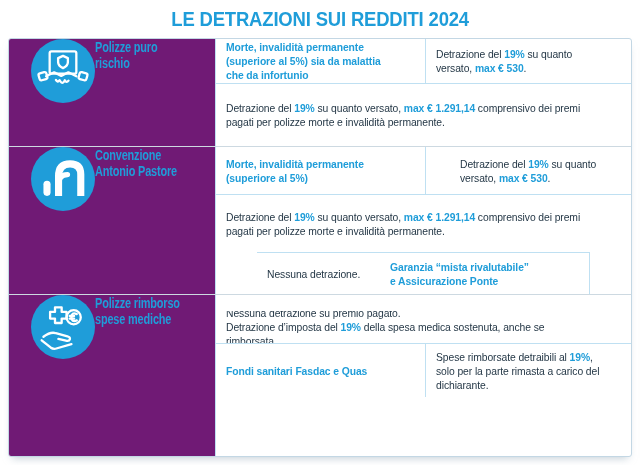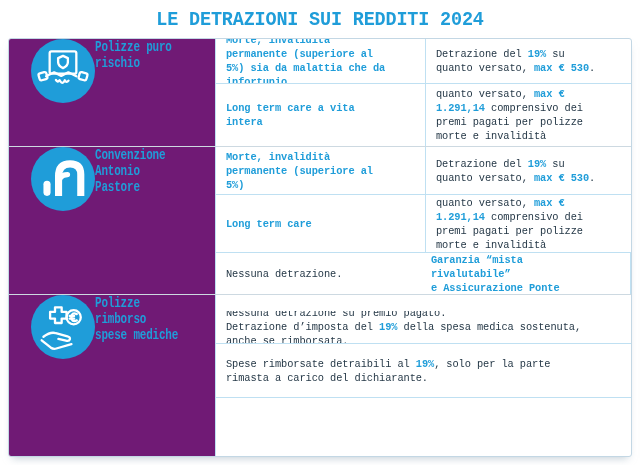--- a/index.html
+++ b/index.html
@@ -1,17 +1,17 @@
 <!DOCTYPE html>
 <html><head>
 <meta charset="utf-8">
 <style>
   html,body{margin:0;padding:0;}
   body{font-family:"Liberation Sans","DejaVu Sans",sans-serif;background:#fff;}
-  .page{position:relative;width:640px;height:465px;background:#ffffff;overflow:hidden;font-family:Liberation Mono, monospace;}
+  .page{position:relative;width:640px;height:465px;background:#ffffff;overflow:hidden;}
 
   
   .titlebar{height:38px;display:flex;align-items:center;justify-content:center;}
   .title{color:#1f9dd9;font-weight:bold;font-size:21px;letter-spacing:-0.2px;
          transform:scaleX(.88);white-space:nowrap;}
 
   
   .table{margin:0 8px;width:624px;box-sizing:border-box;border:1px solid #c3d7e4;
          border-radius:3px;background:#fff;overflow:hidden;
          box-shadow:0 5px 8px -4px rgba(150,170,185,.6);}
@@ -19,25 +19,25 @@
   .group{display:flex;}
   .group + .group{border-top:1px solid #cdd9e1;}
   #g1{height:107px;} #g2{height:147px;} #g3{height:161px;}
 
   .gleft{width:207px;box-sizing:border-box;flex-shrink:0;border-right:1px solid #bfe0f2;
          display:flex;align-items:flex-start;padding:0 4px 0 22px;gap:0;background:#701a75;}
   .gicon{width:64px;height:64px;flex-shrink:0;display:block;}
   .glabel{color:#1f9dd9;font-weight:bold;font-size:14px;line-height:16px;
           transform:scaleX(.78);transform-origin:0 50%;width:128%;letter-spacing:-0.2px;}
 
-  .grows{flex:1;display:flex;flex-direction:column;min-width:0;}
+  .grows{flex:1;display:flex;flex-direction:column;min-width:0;align-items:center;}
   .trow{display:flex;box-sizing:border-box;min-height:0;}
   .trow + .trow{border-top:1px solid #bfe0f2;}
   #g1 .trow:nth-child(1){height:44px;} #g1 .trow:nth-child(2){height:63px;}
-  #g2 .trow:nth-child(1){height:47px;} #g2 .trow:nth-child(2){height:58px;} #g2 .trow:nth-child(3){height:42px;}
+  #g2 .trow:nth-child(1){height:47px;gap:24px;} #g2 .trow:nth-child(2){height:58px;} #g2 .trow:nth-child(3){height:42px;}
   #g3 .trow:nth-child(1){height:36px;margin-top:16px;} #g3 .trow:nth-child(2){height:60px;} #g3 .trow:nth-child(3){height:65px;}
 
   .cell{box-sizing:border-box;display:flex;align-items:center;padding:2px 10px;overflow:hidden;}
   .cell.item{width:210px;flex-shrink:0;border-right:1px solid #bfe0f2;}
   .cell.desc{flex:1;min-width:0;}
   .cell.fullcell{flex:1;min-width:0;}
 
   .rich{font-size:11.5px;line-height:14px;color:#253847;letter-spacing:-0.1px;
         transform:scaleX(.9);transform-origin:0 50%;width:111%;}
   .rich .hl{color:#1f9dd9;}
@@ -76,23 +76,20 @@
       <div class="grows">
           <div class="trow">
             <div class="cell item">
               <div class="rich"><span class="hl b">Morte, invalidità permanente (superiore al 5%) sia da malattia che da infortunio</span></div>
             </div>
             <div class="cell desc">
               <div class="rich"><span>Detrazione del </span><span class="hl b">19%</span><span> su quanto versato, </span><span class="hl b">max € 530</span><span>.</span></div>
             </div>
           </div>
           <div class="trow">
-            <div class="cell item">
-              <div class="rich"><span class="hl b">Long term care a vita intera</span></div>
-            </div>
             <div class="cell desc">
               <div class="rich"><span>Detrazione del </span><span class="hl b">19%</span><span> su quanto versato, </span><span class="hl b">max € 1.291,14</span><span> comprensivo dei premi pagati per polizze morte e invalidità permanente.</span></div>
             </div>
           </div>
         </div>
     </section>
 
     <section class="group" id="g2">
       <div class="gleft">
         <svg class="gicon" viewBox="0 0 72 72">
@@ -106,23 +103,20 @@
       <div class="grows">
           <div class="trow">
             <div class="cell item">
               <div class="rich"><span class="hl b">Morte, invalidità permanente (superiore al 5%)</span></div>
             </div>
             <div class="cell desc">
               <div class="rich"><span>Detrazione del </span><span class="hl b">19%</span><span> su quanto versato, </span><span class="hl b">max € 530</span><span>.</span></div>
             </div>
           </div>
           <div class="trow">
-            <div class="cell item">
-              <div class="rich"><span class="hl b">Long term care</span></div>
-            </div>
             <div class="cell desc">
               <div class="rich"><span>Detrazione del </span><span class="hl b">19%</span><span> su quanto versato, </span><span class="hl b">max € 1.291,14</span><span> comprensivo dei premi pagati per polizze morte e invalidità permanente.</span></div>
             </div>
           </div>
           <div class="trow">
             <div class="cell desc">
               <div class="rich"><span>Nessuna detrazione.</span></div>
             </div>
             <div class="cell item">
               <div class="rich"><span class="hl b">Garanzia “mista rivalutabile”</span><br><span class="hl b">e Assicurazione Ponte</span></div>
@@ -147,20 +141,23 @@
         </svg>
         <div class="glabel"><span>Polizze rimborso</span><br><span>spese mediche</span></div>
       </div>
       <div class="grows">
           <div class="trow">
             <div class="cell fullcell">
               <div class="rich"><span>Nessuna detrazione su premio pagato.</span><br><span>Detrazione d’imposta del </span><span class="hl b">19%</span><span> della spesa medica sostenuta, anche se rimborsata.</span></div>
             </div>
           </div>
           <div class="trow">
+            <div class="cell item">
+              <div class="rich"><span class="hl b">Fondi sanitari Fasdac e Quas</span></div>
+            </div>
             <div class="cell desc">
               <div class="rich"><span>Spese rimborsate detraibili al </span><span class="hl b">19%</span><span>, solo per la parte rimasta a carico del dichiarante.</span></div>
             </div>
           </div>
           <div class="trow">
           </div>
         </div>
     </section>
 
   </div>

